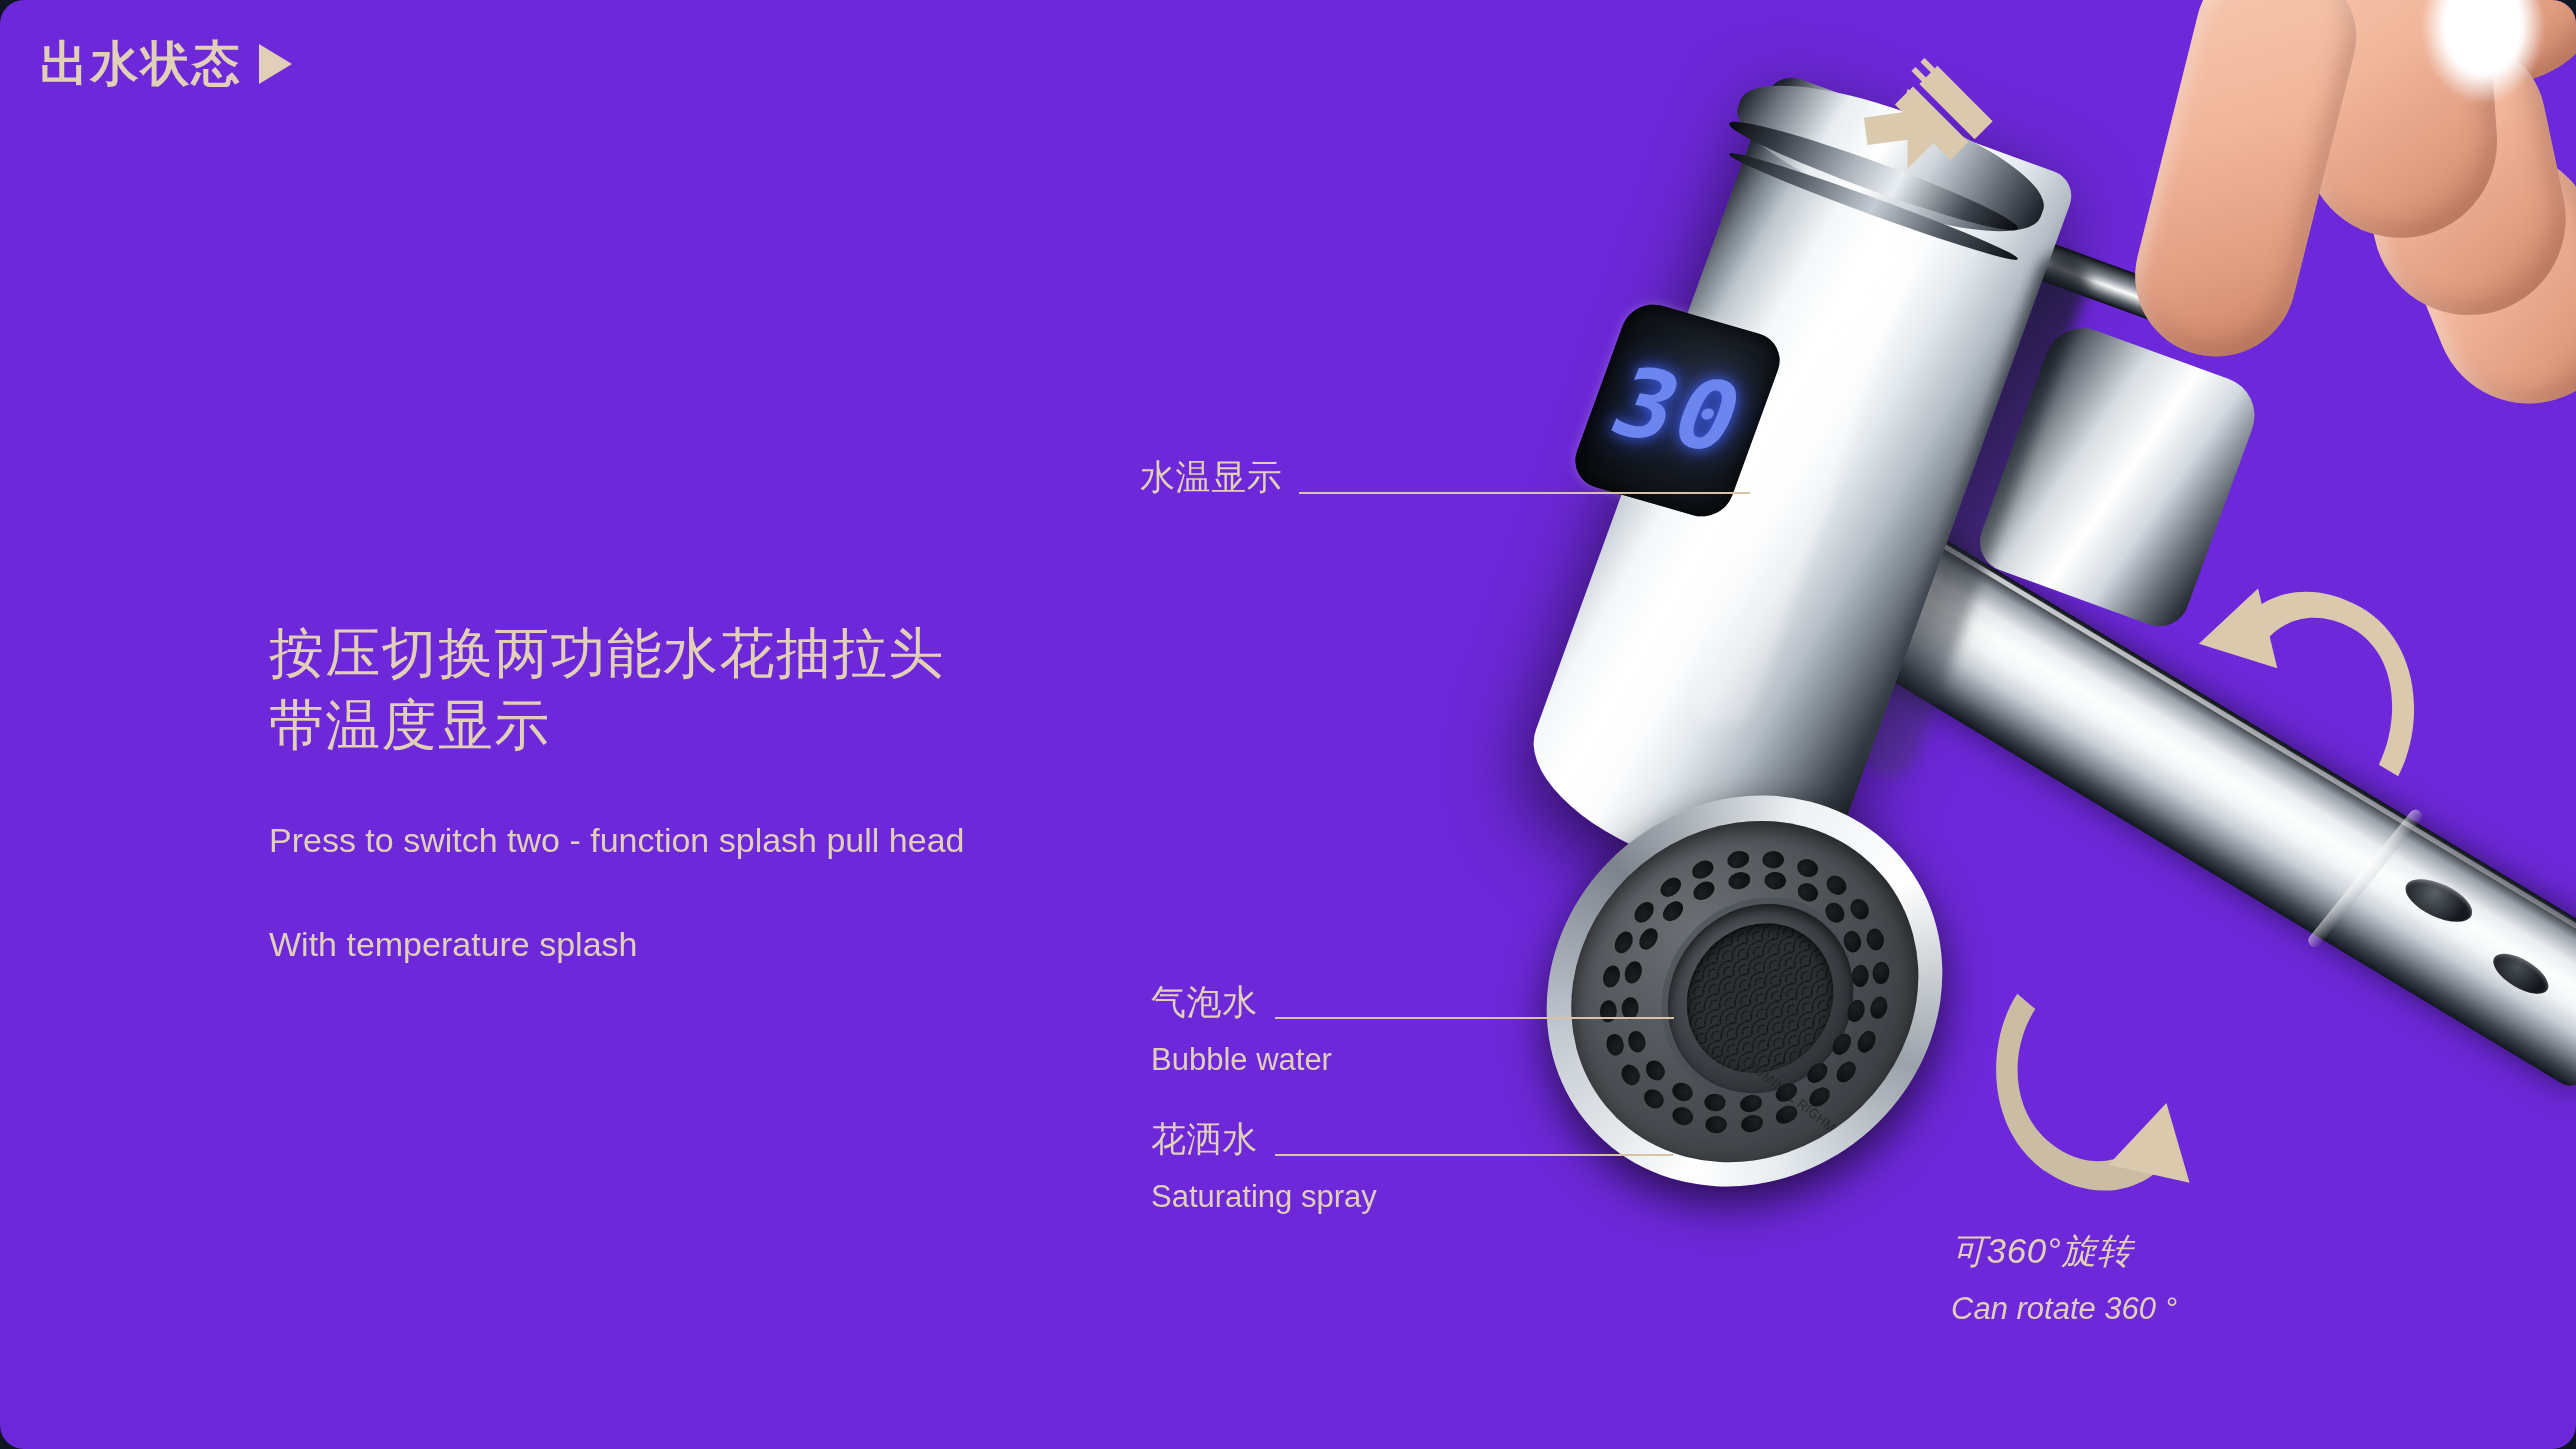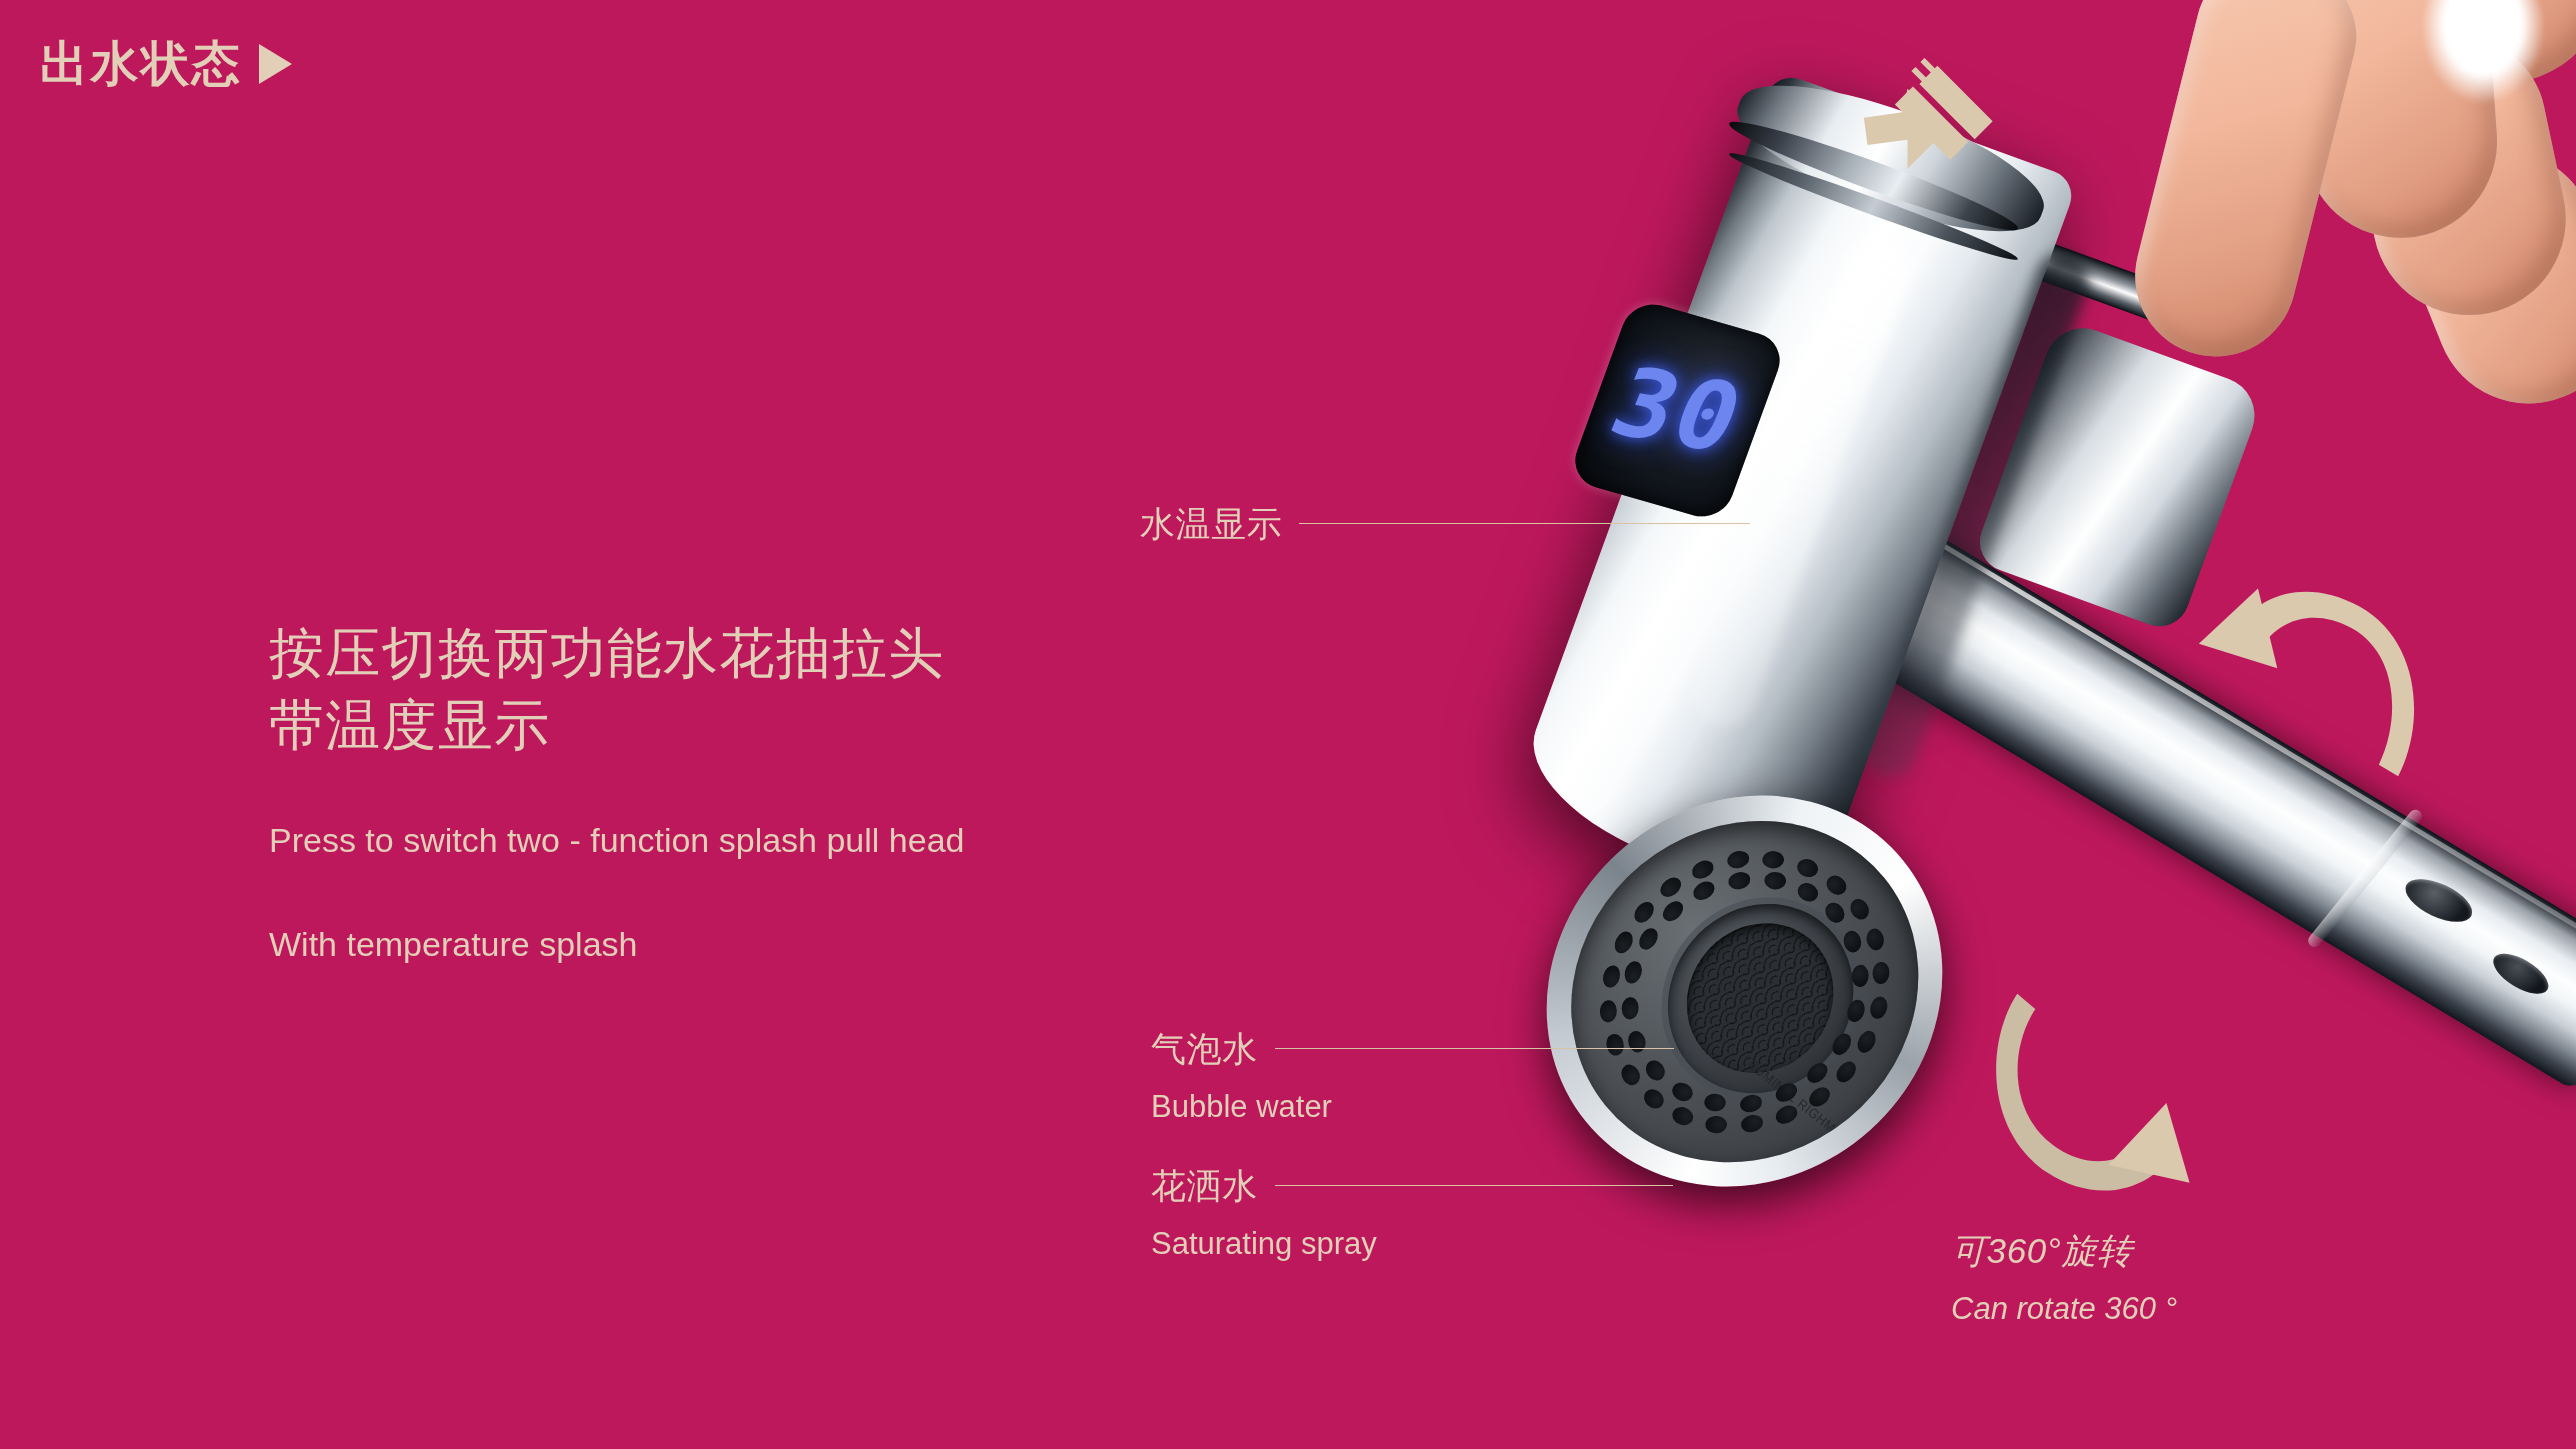--- a/index.html
+++ b/index.html
@@ -1,36 +1,36 @@
 <!DOCTYPE html>
 <html style="font-size:10.3px"><head>
 <meta charset="utf-8">
 <style>
   html,body{margin:0;padding:0;background:#0f1722;}
   body{width:2576px;height:1449px;overflow:hidden;position:relative;
        font-family:"Liberation Sans","DejaVu Sans",sans-serif;}
 
-  .stage{position:absolute;inset:0;background:#be185d;overflow:hidden;}
+  .stage{position:absolute;inset:0;background:#6d28d9;overflow:hidden;border-radius:24px;}
 
   
   .top-title{position:absolute;left:40px;top:40px;display:flex;align-items:center;gap:16.7px;}
   .top-title .tx{font-size:48px;font-weight:bold;color:#e2cfb7;letter-spacing:2.6px;line-height:1;}
   .play-tri{width:0;height:0;border-left:33px solid #e2cfb7;
             border-top:20.6px solid transparent;border-bottom:20.6px solid transparent;}
 
   
   .left-copy{position:absolute;left:269px;top:618px;width:934px;}
   .left-copy .h-cn{font-size:55px;color:#e2cfb7;line-height:1.30;letter-spacing:1.3px;font-weight:400;}
   .left-copy .h-en{margin-top:55px;font-size:34px;color:#e2cfb7;line-height:1.45;font-weight:400;}
 
   
   .callout{position:absolute;}
   .callout .cn{font-size:35px;color:#e2cfb7;line-height:1;letter-spacing:0.6px;white-space:nowrap;}
   .callout .en{font-size:31px;color:#e2cfb7;line-height:1;white-space:nowrap;}
-  .callout .row{display:flex;align-items:center;margin-top:47px;}
+  .callout .row{display:flex;align-items:flex-end;}
   .leader{height:1.9px;background:#d9c3a6;margin-left:16.7px;}
 
   .co-temp{left:1140px;top:459px;}
   .co-temp .en{margin-top:22px;}
   .co-temp .leader{width:451px;}
 
   .co-bubble{left:1151px;top:984px;}
   .co-bubble .en{margin-top:24.5px;}
   .co-bubble .leader{width:399px;}
 

